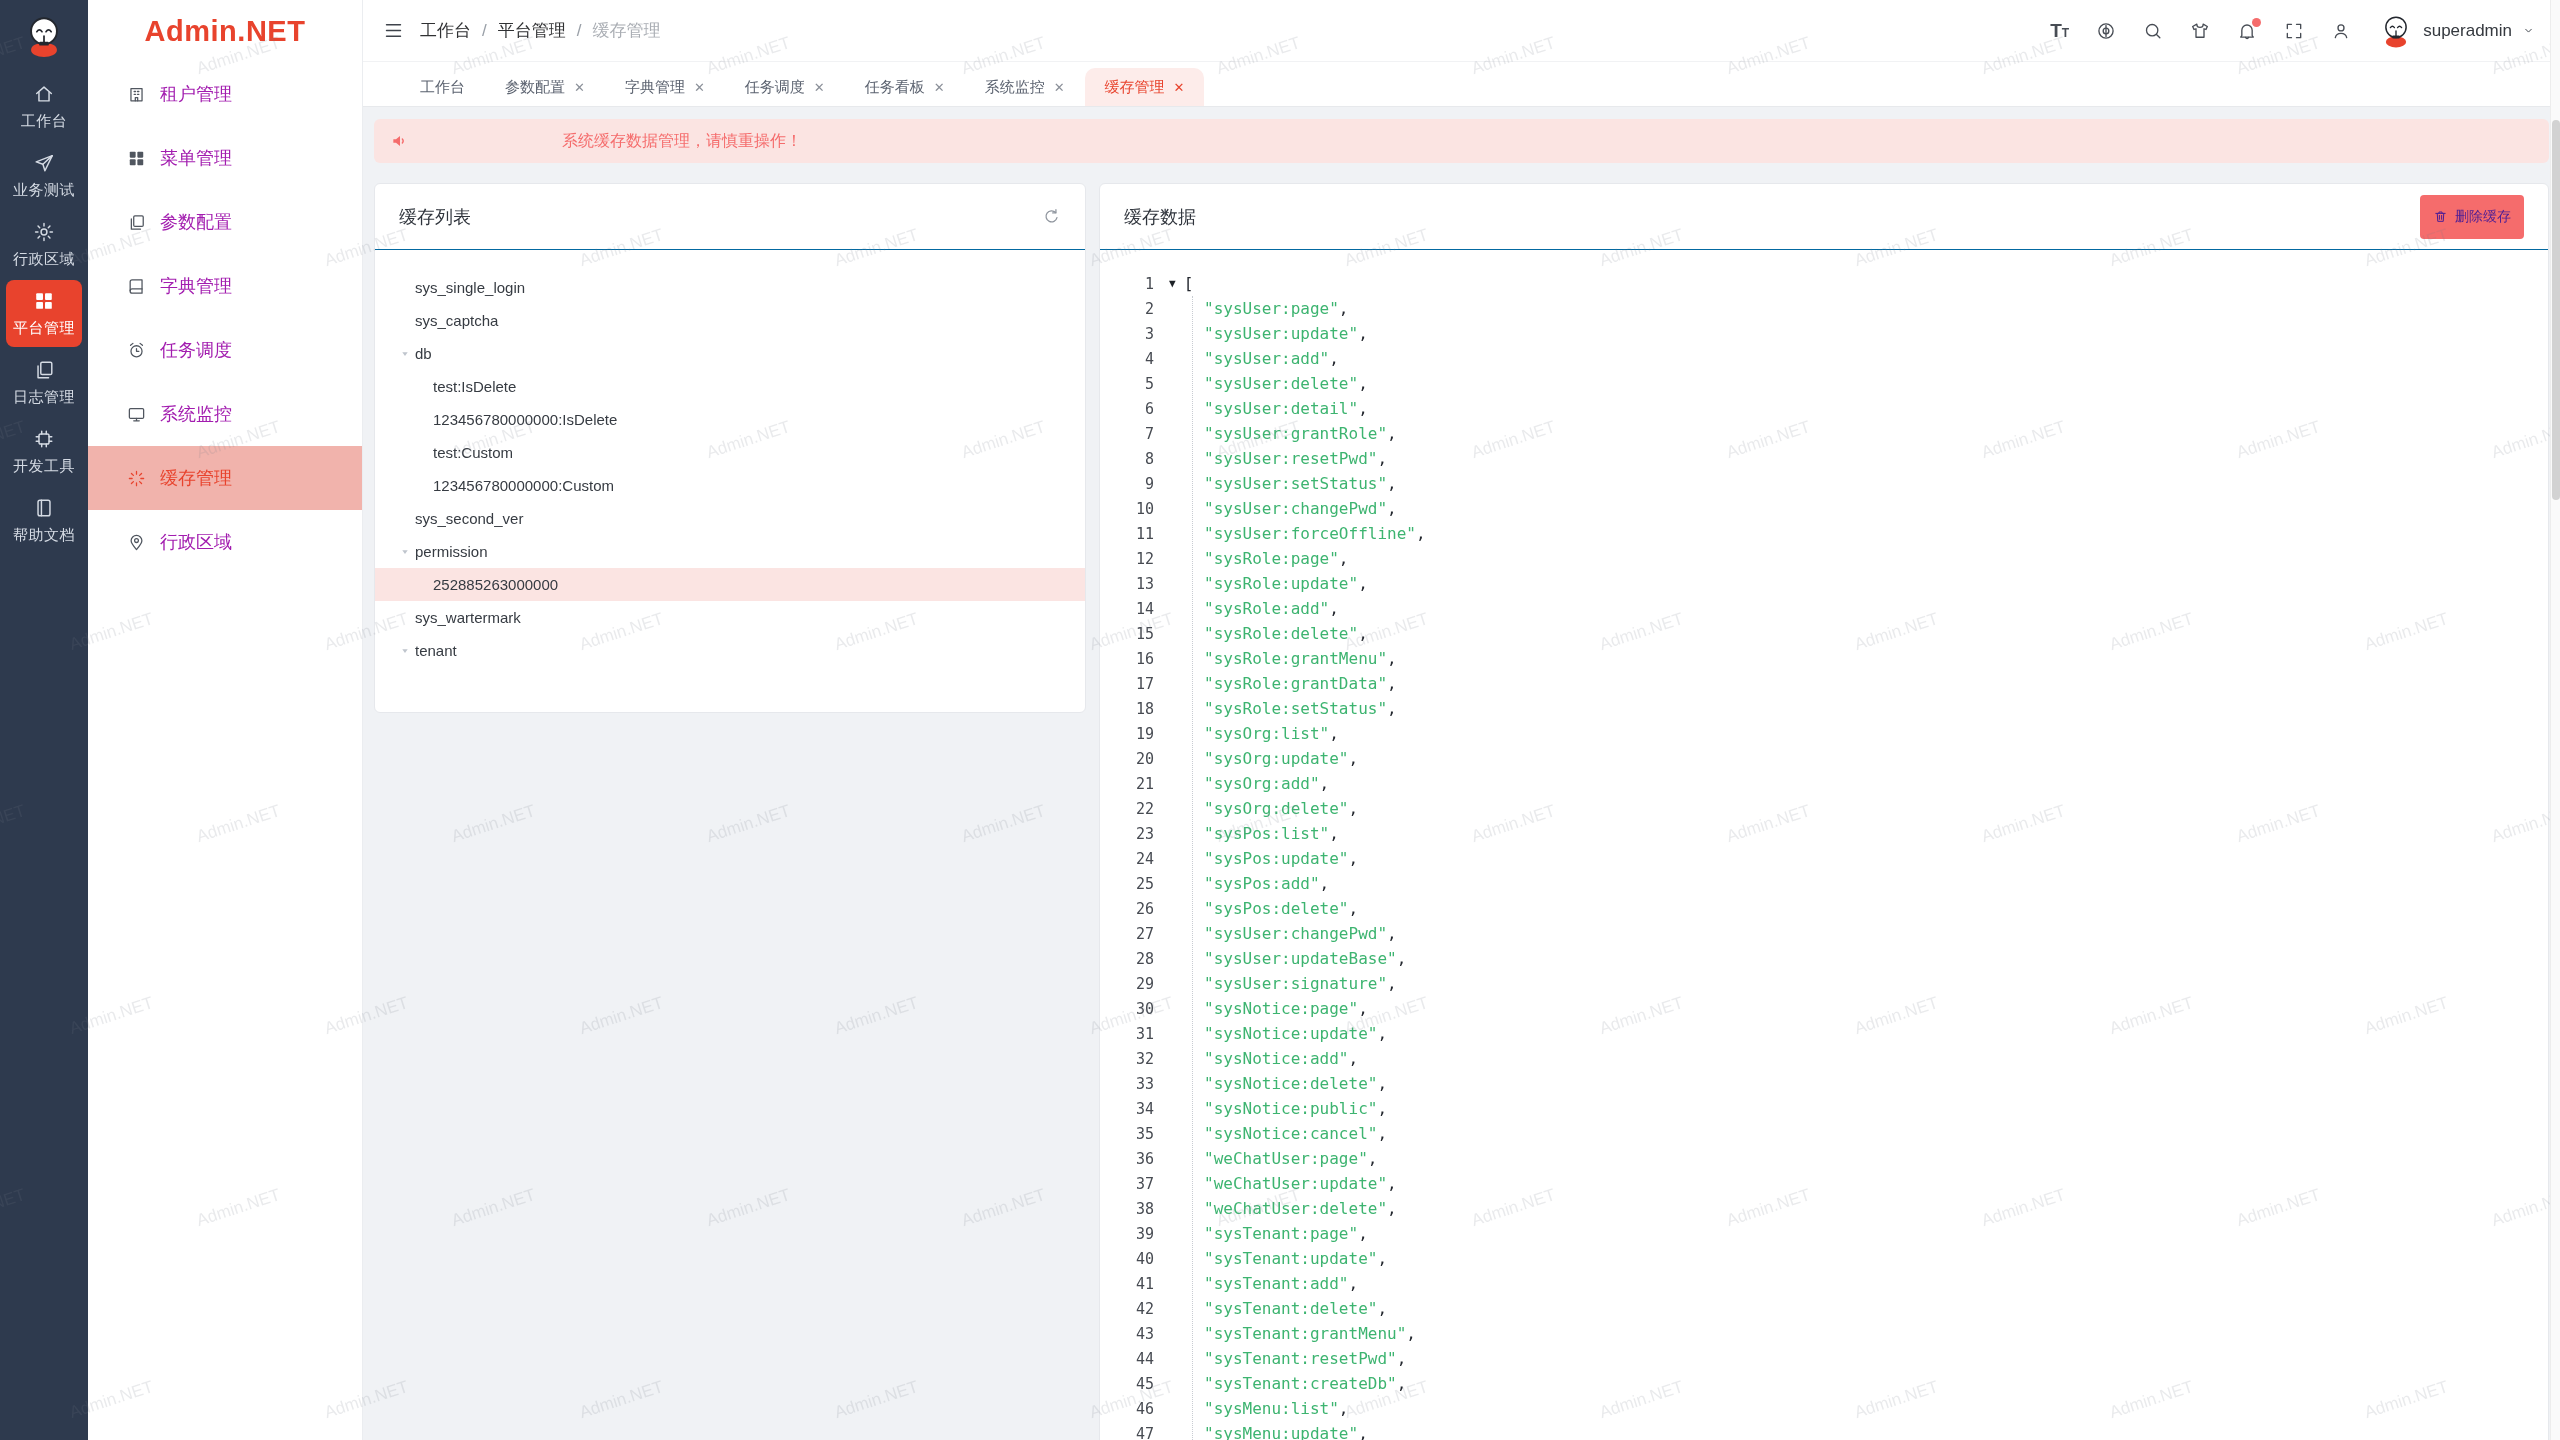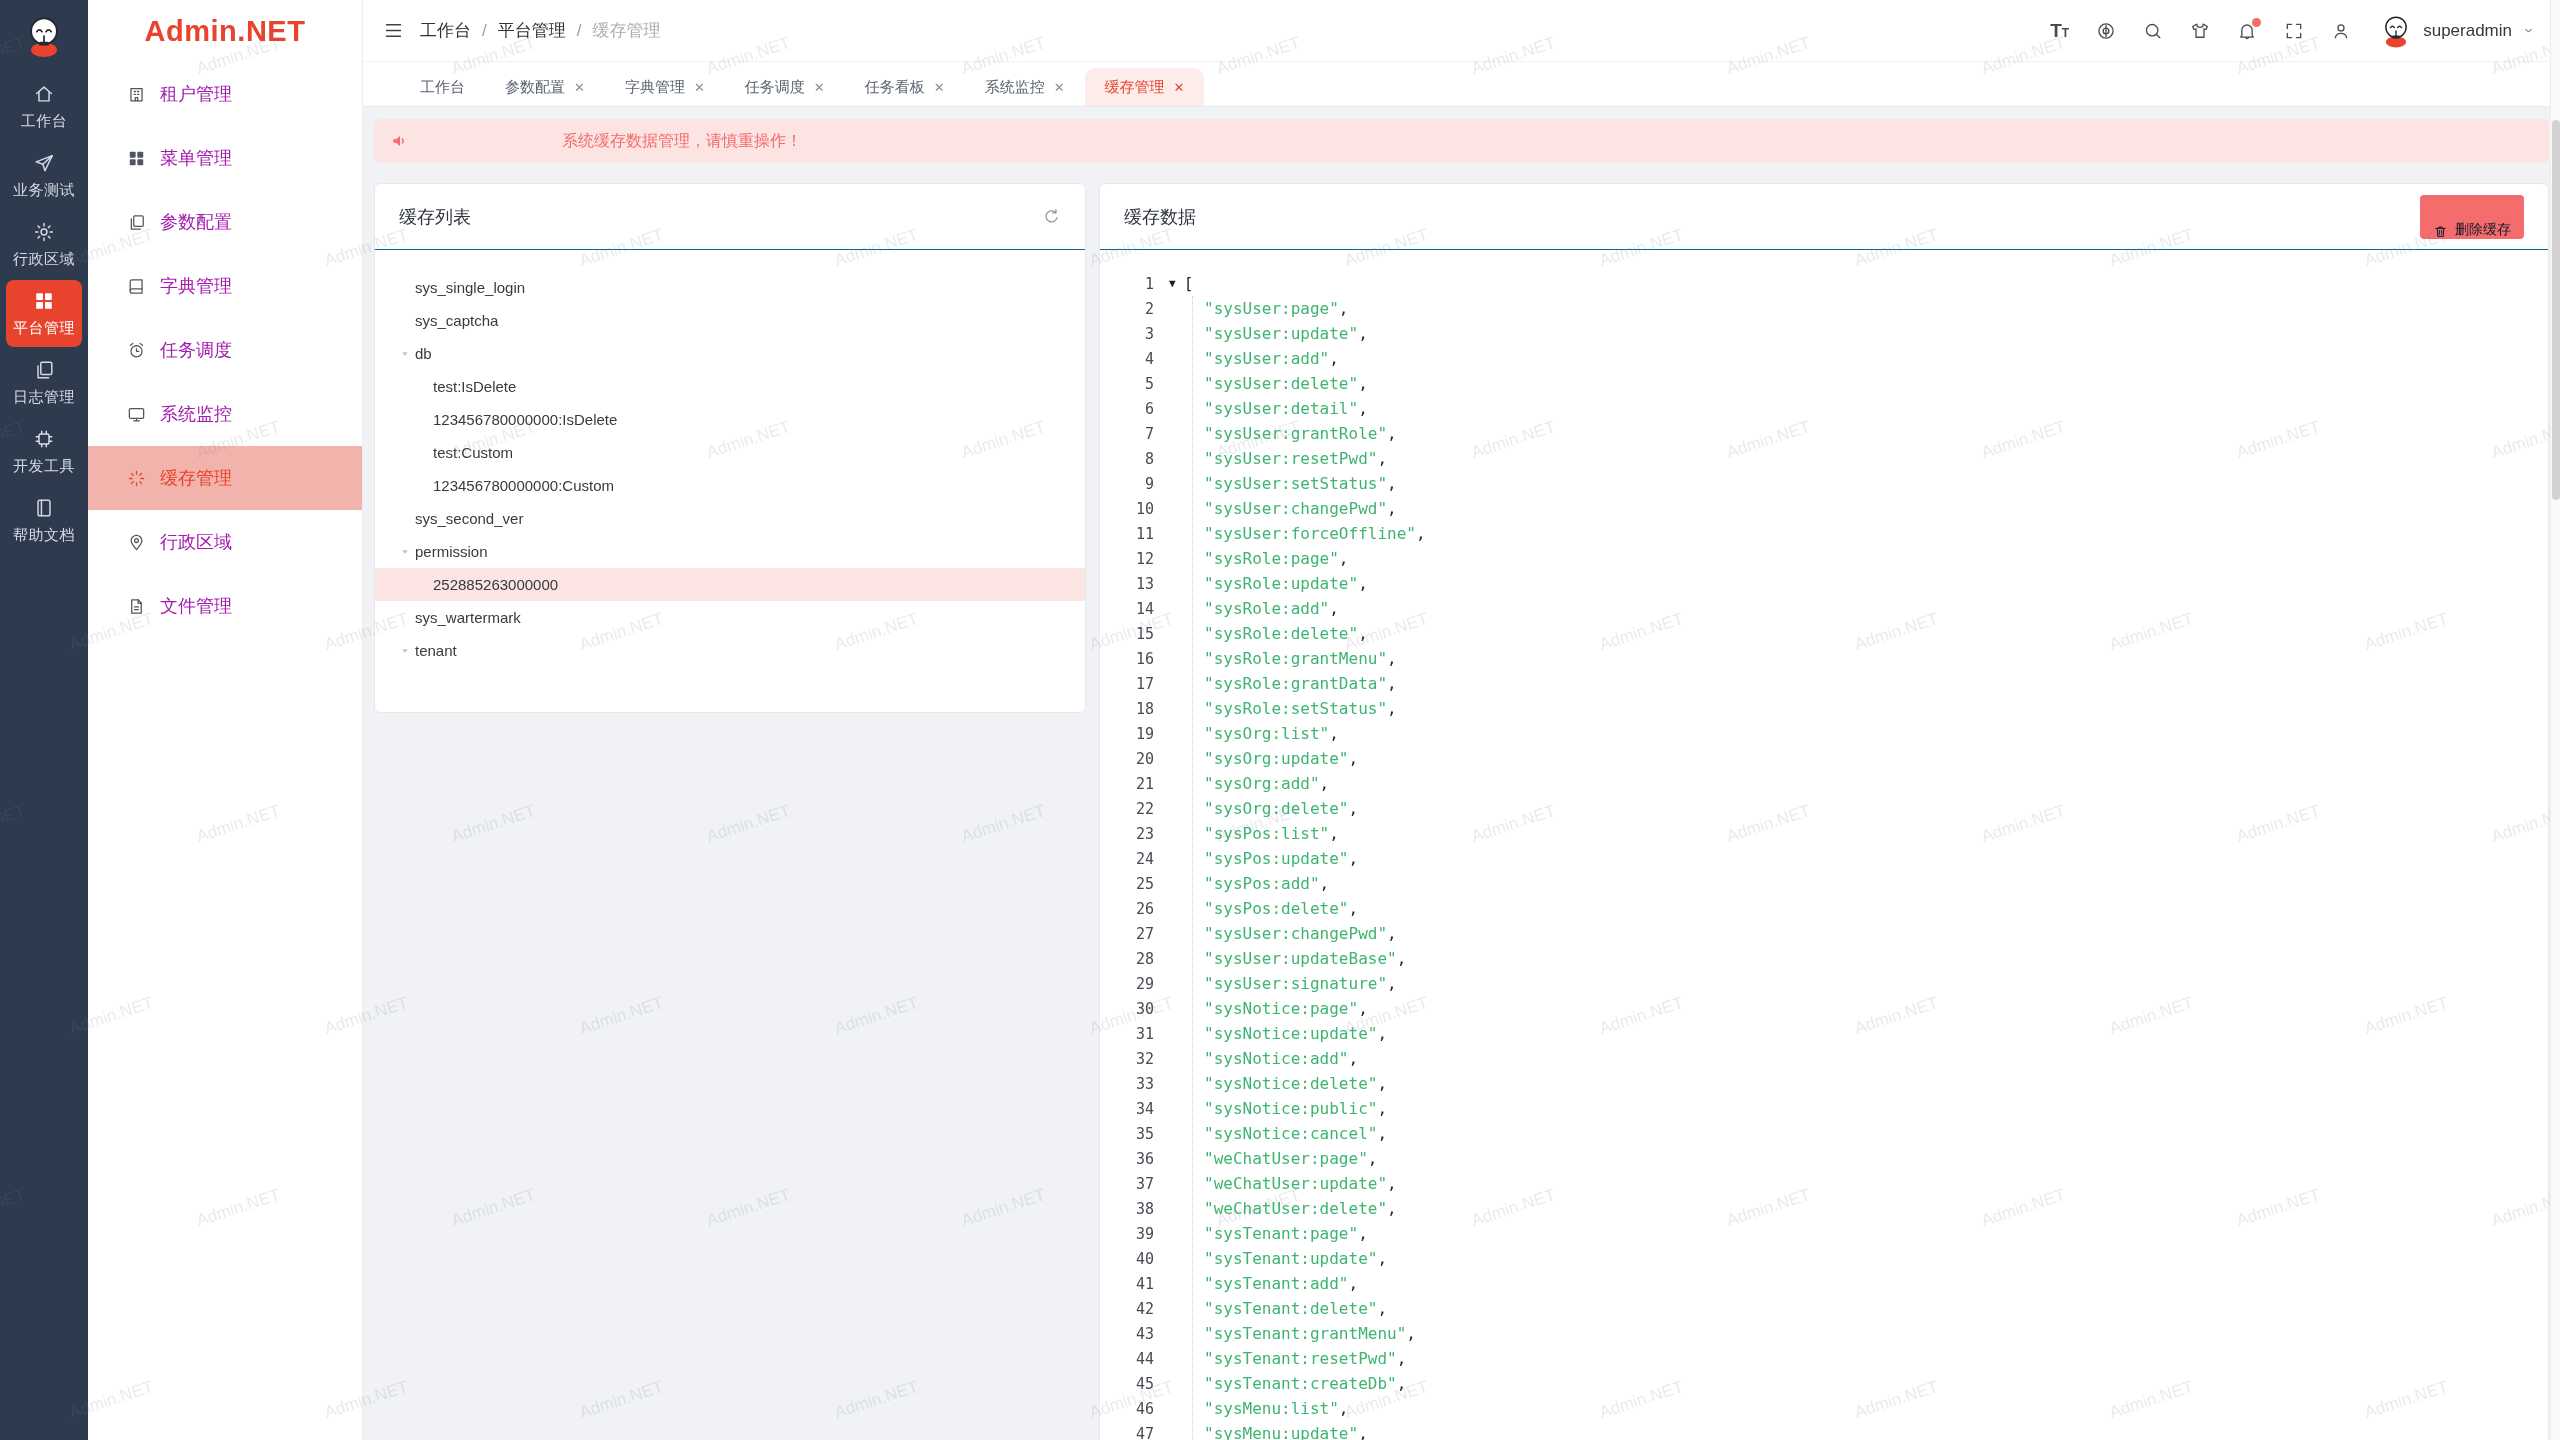--- a/index.html
+++ b/index.html
@@ -58,21 +58,21 @@
   .alert{height:44px;background:var(--alert-bg);border-radius:6px;display:flex;align-items:center;padding:0 16px;color:var(--alert-text);}
   .alert .icn{flex-shrink:0;}
   .alert-text{margin-left:152px;font-size:16px;}
   .panels{display:flex;gap:13px;align-items:flex-start;margin-top:20px;}
   .panel{background:#fff;border:1px solid var(--border);border-radius:6px;overflow:hidden;}
   .panel-head{height:66px;border-bottom:1px solid #0369a1;display:flex;align-items:center;padding:0 24px;}
   .panel-title{font-size:18px;color:#2f343c;}
   .panel-list{width:712px;height:530px;flex-shrink:0;}
   .panel-data{flex:1;height:1290px;}
   .refresh-btn{margin-left:auto;color:#8f959e;cursor:pointer;}
-  .del-btn{margin-left:auto;height:44px;padding:0 13px;border:none;border-radius:4px;background:var(--danger);color:#0f172a;font-size:14px;font-family:"Liberation Sans",sans-serif;display:flex;align-items:flex-end;gap:7px;cursor:pointer;}
+  .del-btn{margin-left:auto;height:44px;padding:0 13px;border:none;border-radius:4px;background:var(--danger);color:#4c1d95;font-size:14px;font-family:"Liberation Sans",sans-serif;display:flex;align-items:center;gap:7px;cursor:pointer;}
 
   
   .tree{padding-top:21px;}
   .tree-row{height:33px;display:flex;align-items:center;font-size:15px;color:#363b42;cursor:pointer;}
   .tree-row.selected{background:var(--sel-row);}
   .tree-caret{width:16px;margin-left:22px;color:#bfc5cd;flex-shrink:0;}
   .tree-caret.hide{visibility:hidden;}
   .tree-row.lv1 .tree-caret{margin-left:40px;}
   .tree-label{margin-left:2px;}
 
@@ -247,29 +247,20 @@
           <span>缓存管理</span>
         </div>
         <div class="menu-item">
           <span class="icn">
             <svg width="19" height="19" viewBox="0 0 24 24" fill="none" stroke="currentColor" stroke-width="1.6" stroke-linecap="round" stroke-linejoin="round">
               <path d="M12 21c-4.2-4.9-6.8-8-6.8-11.2a6.8 6.8 0 1 1 13.6 0C18.8 13 16.2 16.1 12 21z"></path>
               <circle cx="12" cy="9.6" r="2.4"></circle>
             </svg>
           </span>
           <span>行政区域</span>
-        </div>
-        <div class="menu-item">
-          <span class="icn">
-            <svg width="19" height="19" viewBox="0 0 24 24" fill="none" stroke="currentColor" stroke-width="1.6" stroke-linecap="round" stroke-linejoin="round">
-              <path d="M6 3.5h8l4 4V20.5H6z"></path>
-              <path d="M14 3.5V8h4M9.5 12.5h5M9.5 16h5"></path>
-            </svg>
-          </span>
-          <span>文件管理</span>
         </div>
       </nav>
   </aside>
 
   <div class="main">
 
     <header class="topbar">
       <span class="fold-btn icn" id="fold-icon">
           <svg width="21" height="21" viewBox="0 0 24 24" fill="none" stroke="currentColor" stroke-width="1.6" stroke-linecap="round" stroke-linejoin="round">
             <path d="M4 5.5h16M4 12h16M4 18.5h16"></path>

